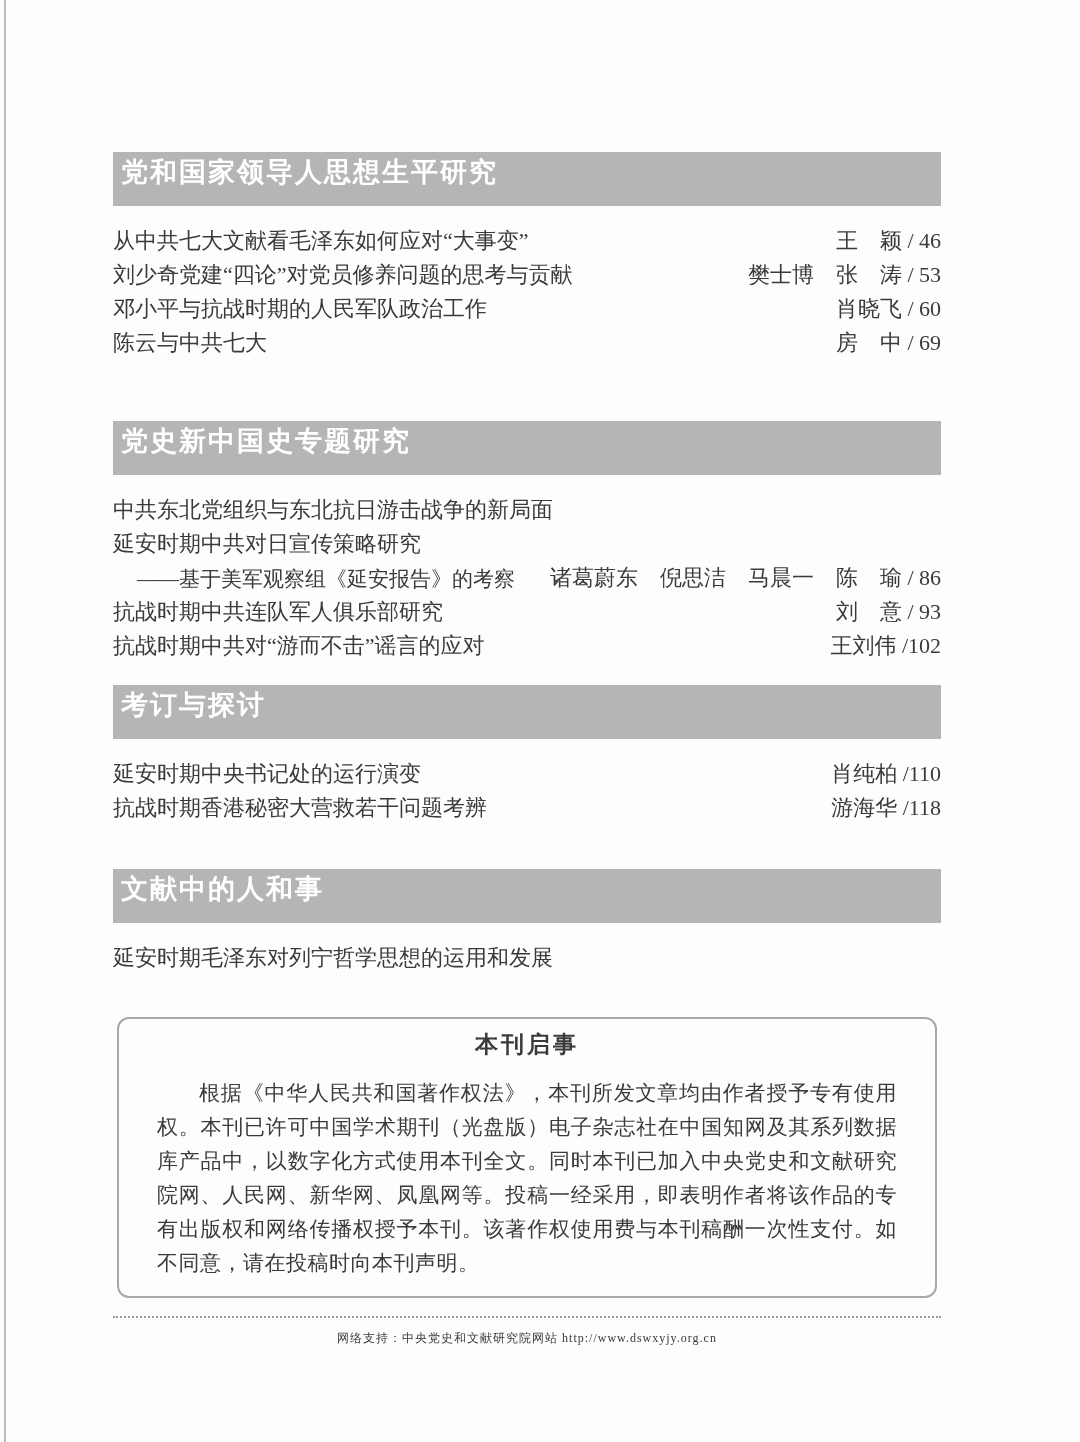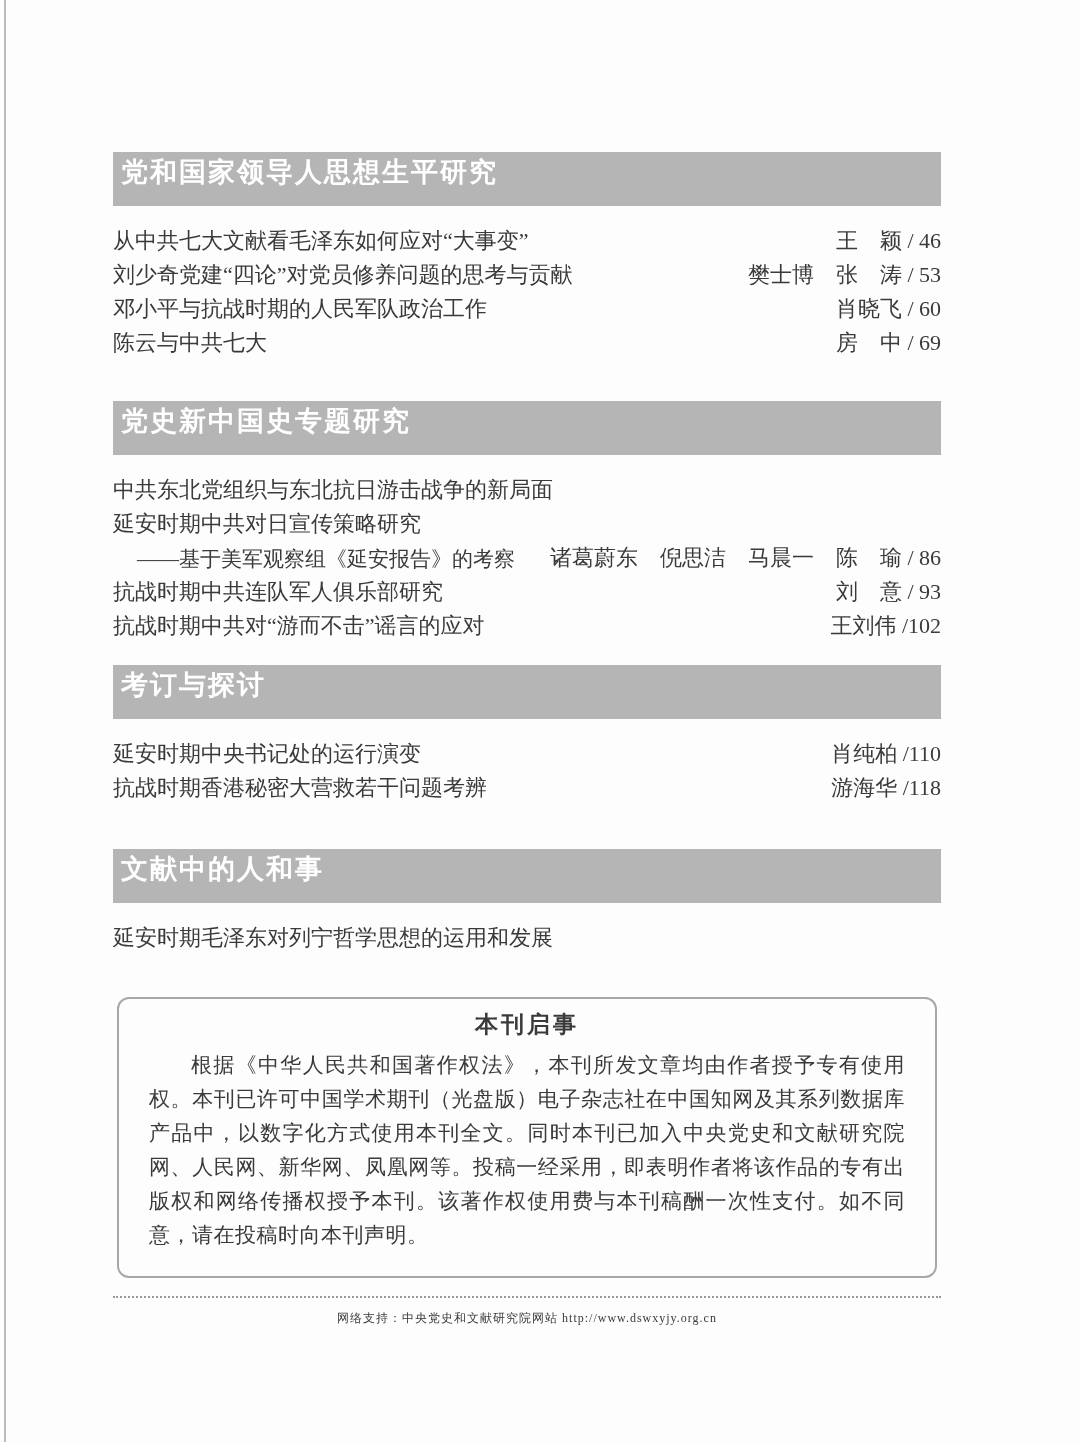--- a/index.html
+++ b/index.html
@@ -15,43 +15,43 @@
   .content{position:absolute;left:113px;top:0;width:828px;}
 
   .bar{
     height:54px;background:#b5b5b5;color:#ffffff;
     font-family:"Liberation Sans","DejaVu Sans",sans-serif;
     font-weight:bold;font-size:27px;line-height:40px;
     padding-left:8px;letter-spacing:2px;box-sizing:border-box;
     overflow:hidden;white-space:nowrap;
   }
   .mt1{margin-top:152px}
-  .mt2{margin-top:43px}
+  .mt2{margin-top:63px}
   .mt3{margin-top:24px}
   .mt4{margin-top:46px}
 
   .rows{padding-top:16px;}
   .row{
     height:34px;display:flex;justify-content:space-between;
     align-items:flex-end;font-size:22px;white-space:nowrap;
   }
   .row .authors{font-size:22px;white-space:nowrap;flex-shrink:0;padding-left:16px;}
   .row.sub .title{padding-left:24px;font-size:21px;}
 
   .notice{
     margin-top:44px;margin-left:4px;width:820px;box-sizing:border-box;
     border:2px solid #a8a8a8;border-radius:12px;
-    padding:10px 22px 16px;
+    padding:10px 22px 0;
   }
   .notice .notice-title{
     margin:0 0 8px;text-align:center;font-size:23px;
     font-weight:bold;letter-spacing:3px;
   }
   .notice .notice-body{
-    margin:8px;font-size:21px;line-height:34px;
+    margin:16px;font-size:21px;line-height:34px;
     text-align:justify;text-indent:2em;letter-spacing:0.5px;
   }
 
   .footer-line{margin-top:18px;border-top:2px dotted #999999;height:0;}
   .footer-text{margin-top:12px;text-align:center;font-size:12px;letter-spacing:1px;}
 </style>
 </head>
 <body>
 
 <div class="page">

